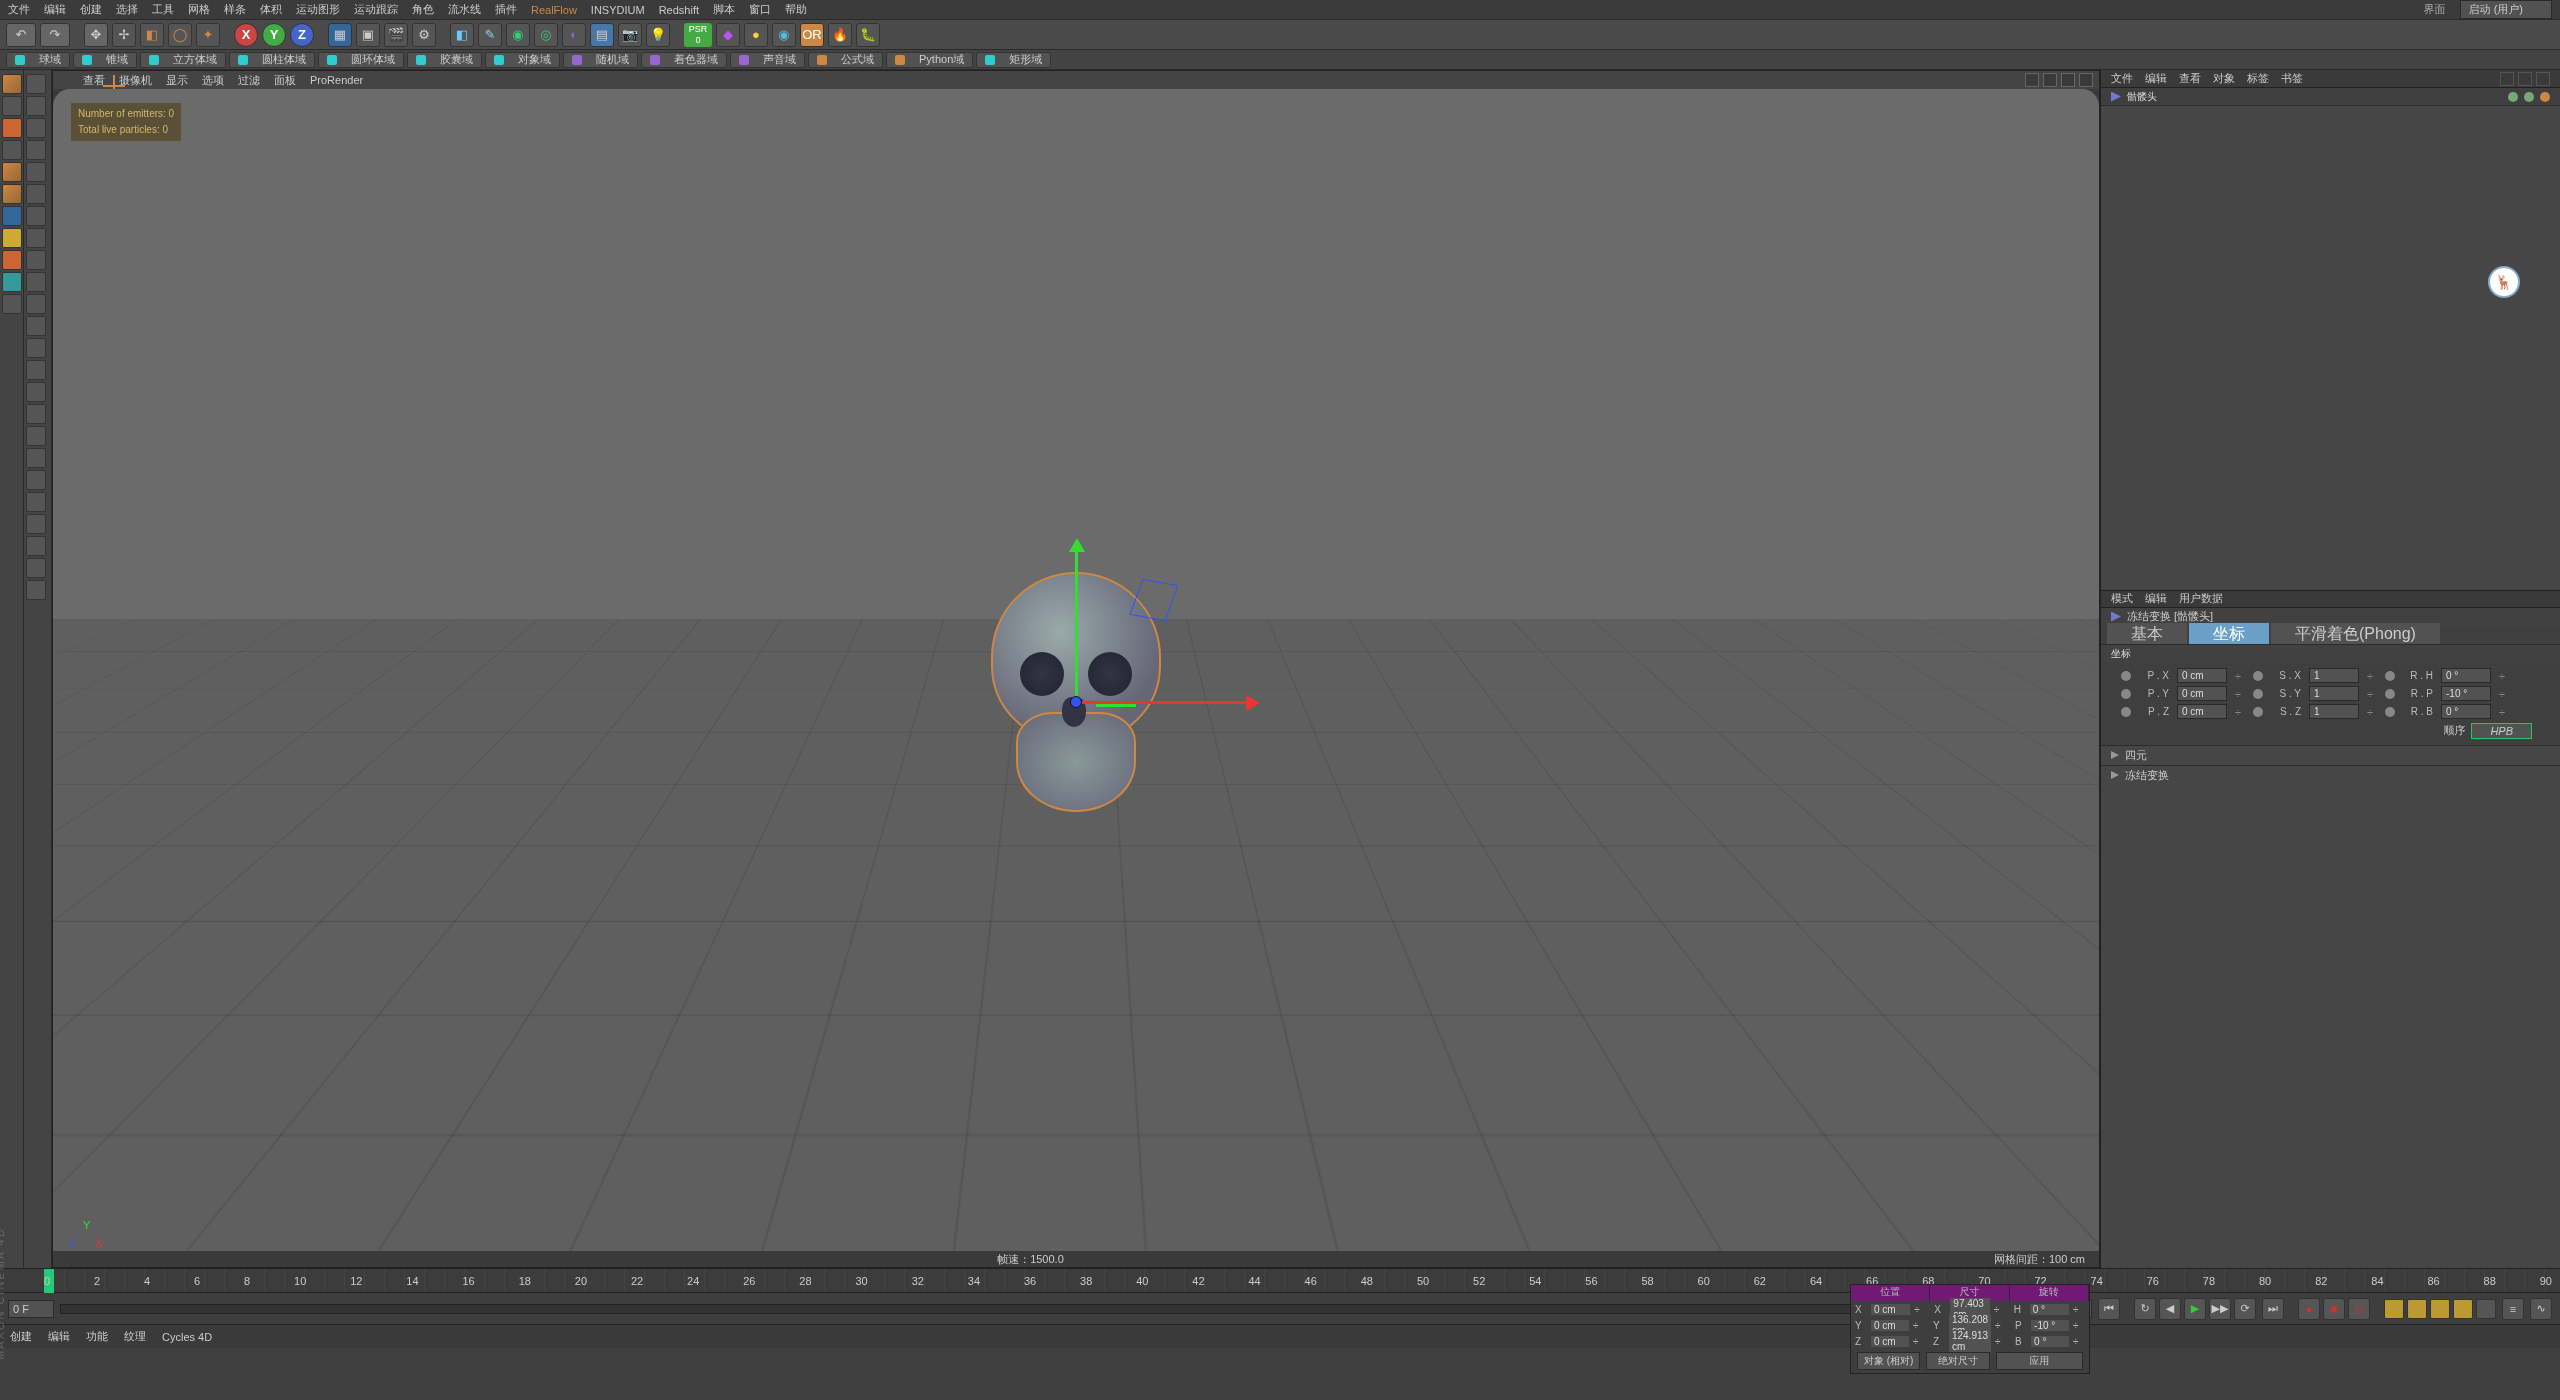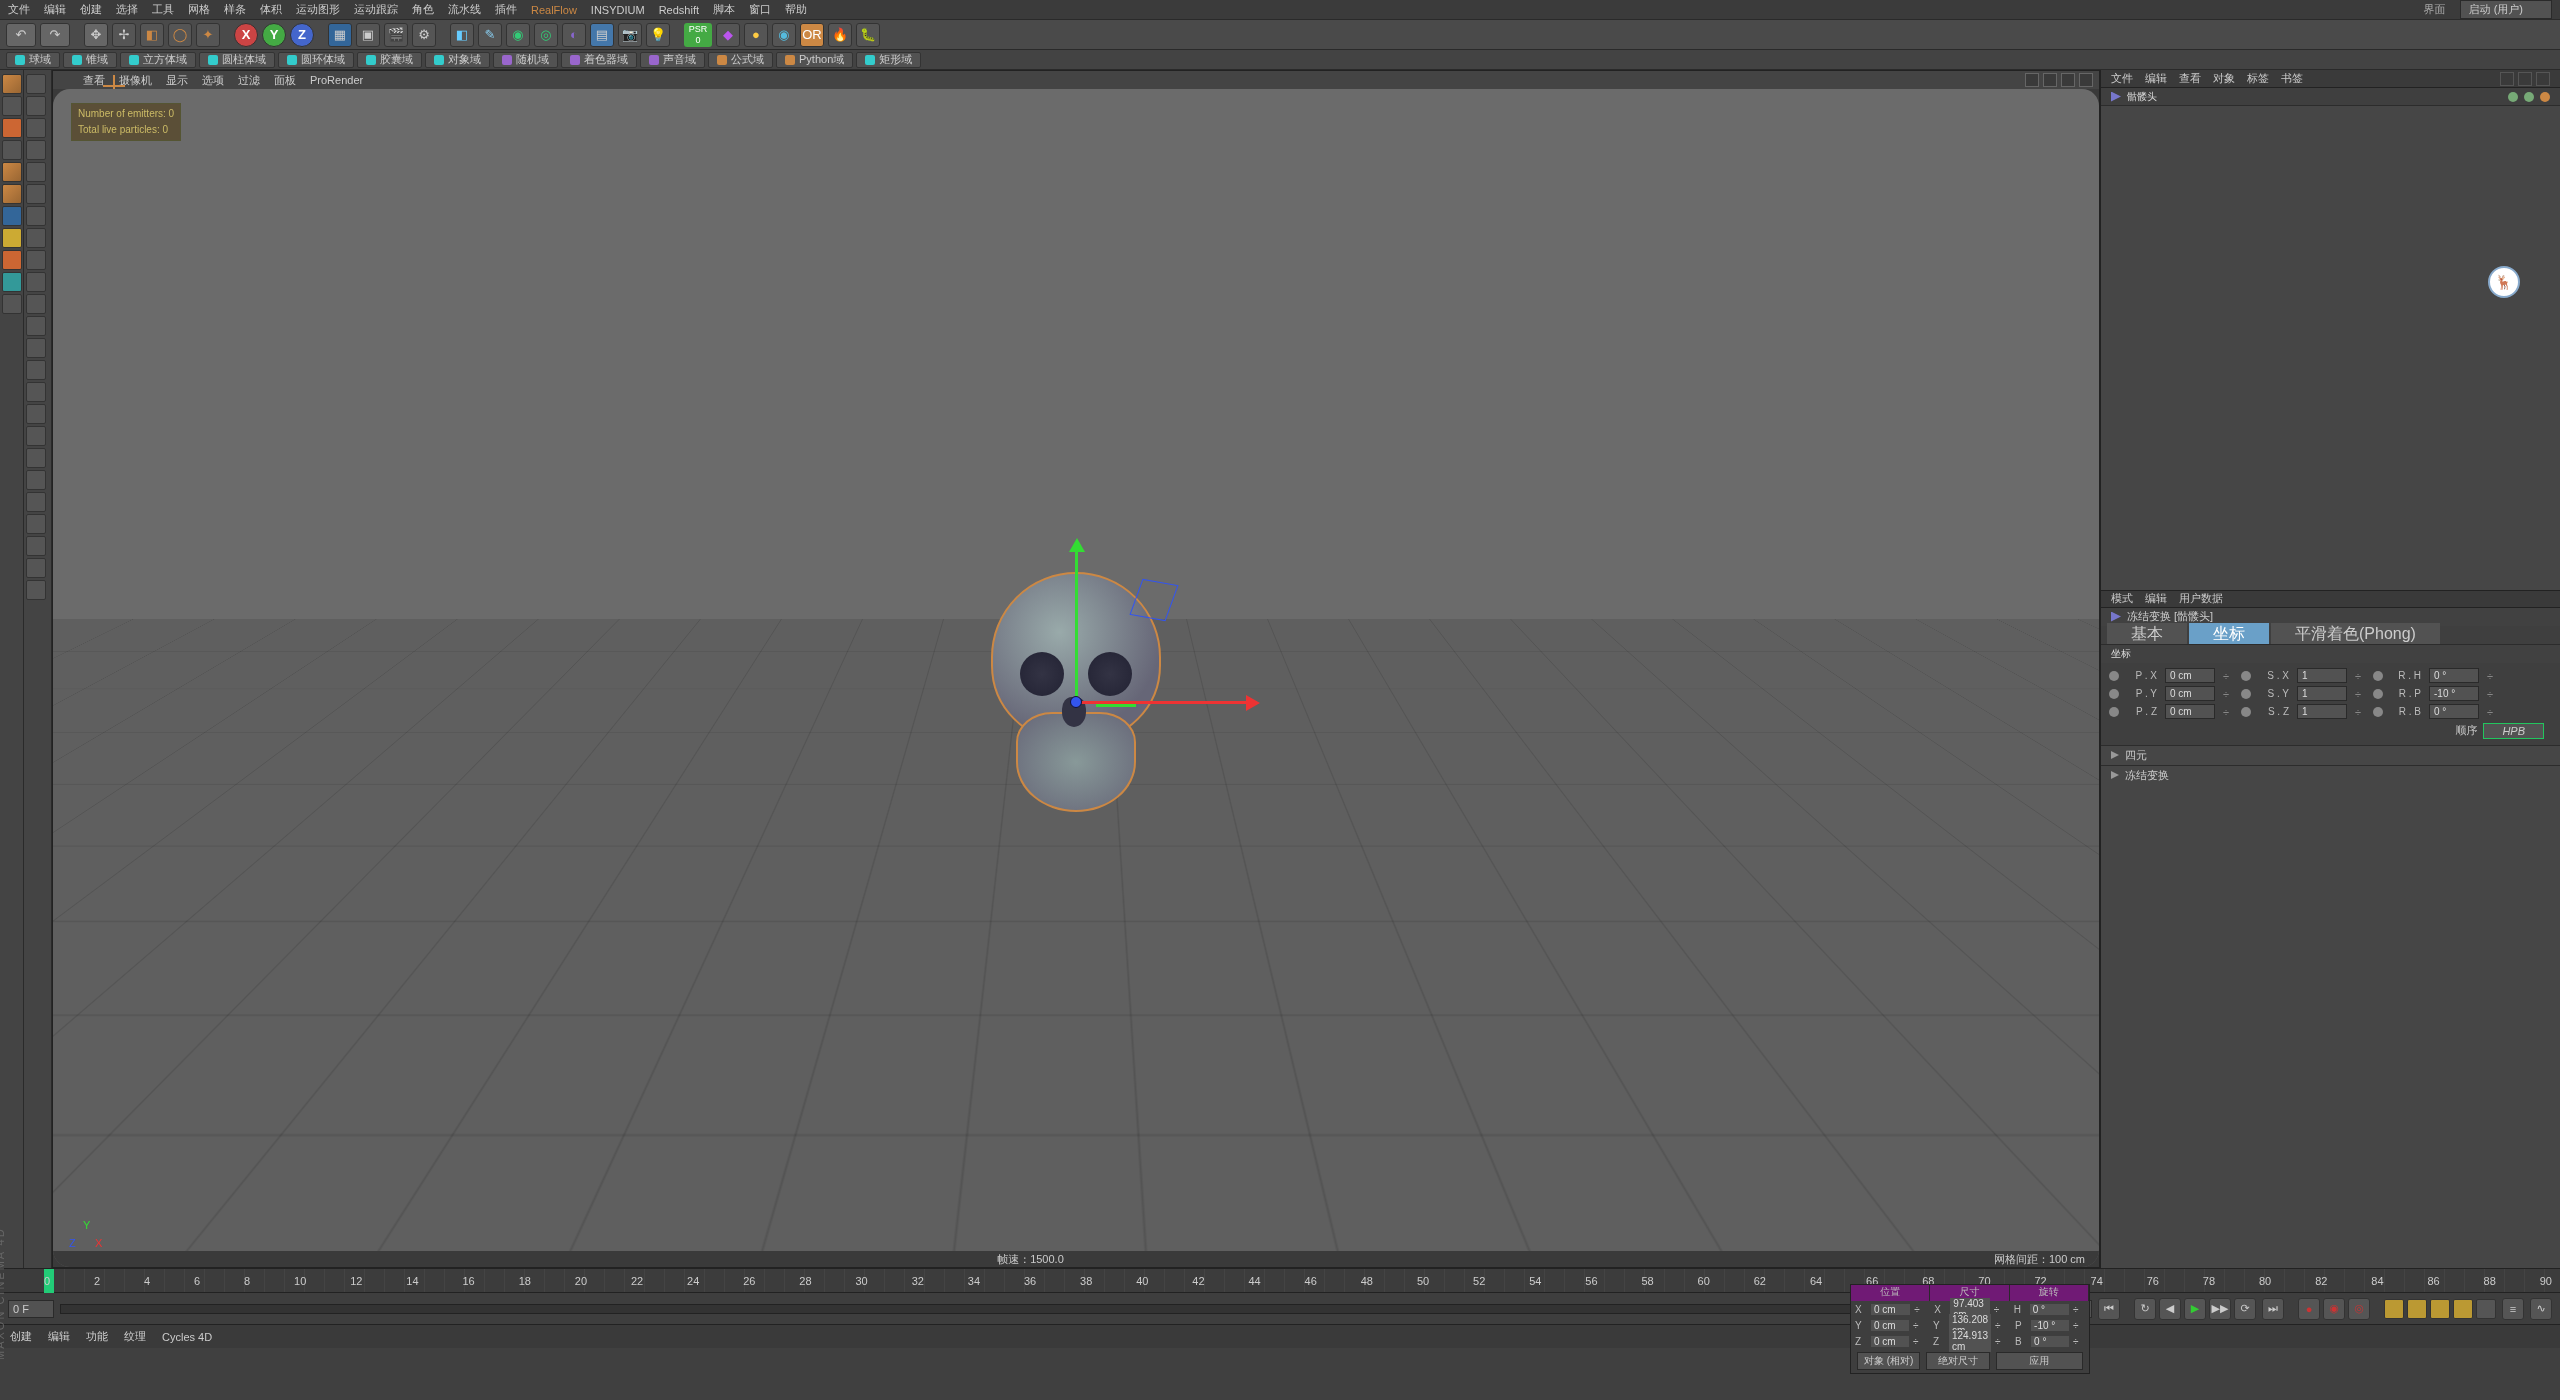--- a/index.html
+++ b/index.html
@@ -27,21 +27,21 @@
 .tbtn.undo { background:#666; }
 .tbtn.wide { width:30px; }
 .tsep { width:6px; }
 .axis-x{background:#c44;color:#fff;font-weight:bold;border-radius:50%;}
 .axis-y{background:#4a4;color:#fff;font-weight:bold;border-radius:50%;}
 .axis-z{background:#46c;color:#fff;font-weight:bold;border-radius:50%;}
 .psr-badge{width:28px;height:24px;background:#4a4;color:#fff;font-size:9px;text-align:center;line-height:11px;border-radius:3px;padding-top:1px;}
 
 
 .deformbar { height:20px; background:#434343; display:flex; align-items:center; padding:0 6px; gap:3px; border-bottom:1px solid #2a2a2a; }
-.defbtn { height:16px; padding:0 8px; background:#525252; border:1px solid #333; border-radius:2px; font-size:10px; color:#ddd; display:flex; align-items:center; gap:4px; }
+.defbtn { height:16px; padding:0 8px; background:#525252; border:1px solid #333; border-radius:2px; font-size:10px; color:#ddd; display:flex; align-items:center; gap:14px; }
 .defbtn .dot{width:10px;height:10px;border-radius:2px;}
 .d-cyan{background:#3cc;}
 .d-purple{background:#96c;}
 .d-orange{background:#c84;}
 
 
 .partbar { height:28px; background:#474747; display:flex; align-items:center; padding:0 10px; gap:6px; border-bottom:1px solid #2a2a2a; }
 .pbtn{width:22px;height:22px;background:#555;border:1px solid #333;border-radius:3px;}
 
 
@@ -110,21 +110,21 @@
 .objlist-body{flex:1;background:#464646;position:relative;}
 .objlist-body .badge{position:absolute;right:40px;top:160px;width:32px;height:32px;border-radius:50%;background:#fff;display:flex;align-items:center;justify-content:center;color:#234;font-size:14px;border:2px solid #8ac;}
 
 .attr-tabs{height:18px;background:#3a3a3a;display:flex;align-items:center;gap:12px;padding:0 10px;font-size:10px;color:#bbb;border-top:1px solid #222;border-bottom:1px solid #222;}
 .attr-tabs .ricons{margin-left:auto;display:flex;gap:4px;}
 .attr-title{height:18px;background:#414141;display:flex;align-items:center;padding:0 10px;gap:6px;font-size:10px;}
 .attr-subtabs{height:18px;display:flex;gap:2px;padding:0 6px;align-items:center;}
 .attr-subtabs .st{padding:1px 24px;background:#525252;font-size:16px;}
 .attr-subtabs .st.active{background:#6aa0c8;color:#fff;}
 .attr-sec{background:#414141;padding:2px 10px;font-size:10px;color:#ddd;border-top:1px solid #2c2c2c;}
-.coord-grid{padding:4px 8px;}
+.coord-grid{padding:4px 20px;}
 .crow{display:flex;gap:8px;align-items:center;height:18px;}
 .crow .lbl{width:30px;text-align:right;color:#bbb;font-size:10px;}
 .crow .val{width:50px;background:#525252;padding:1px 4px;color:#ddd;font-size:10px;border:1px solid #2a2a2a;}
 .crow .spn{width:10px;color:#888;}
 .crow .dot{width:10px;height:10px;border-radius:50%;background:#888;}
 .order{display:flex;gap:6px;align-items:center;padding:2px 8px;justify-content:flex-end;}
 .order .sel{background:#525252;padding:1px 18px;border:1px solid #22c55e;font-style:italic;}
 .expander{background:#464646;padding:2px 10px;color:#bbb;border-top:1px solid #2c2c2c;display:flex;gap:6px;align-items:center;}
 .expander .tri{width:8px;height:8px;background:#999;clip-path:polygon(0 0,100% 50%,0 100%);}
 

